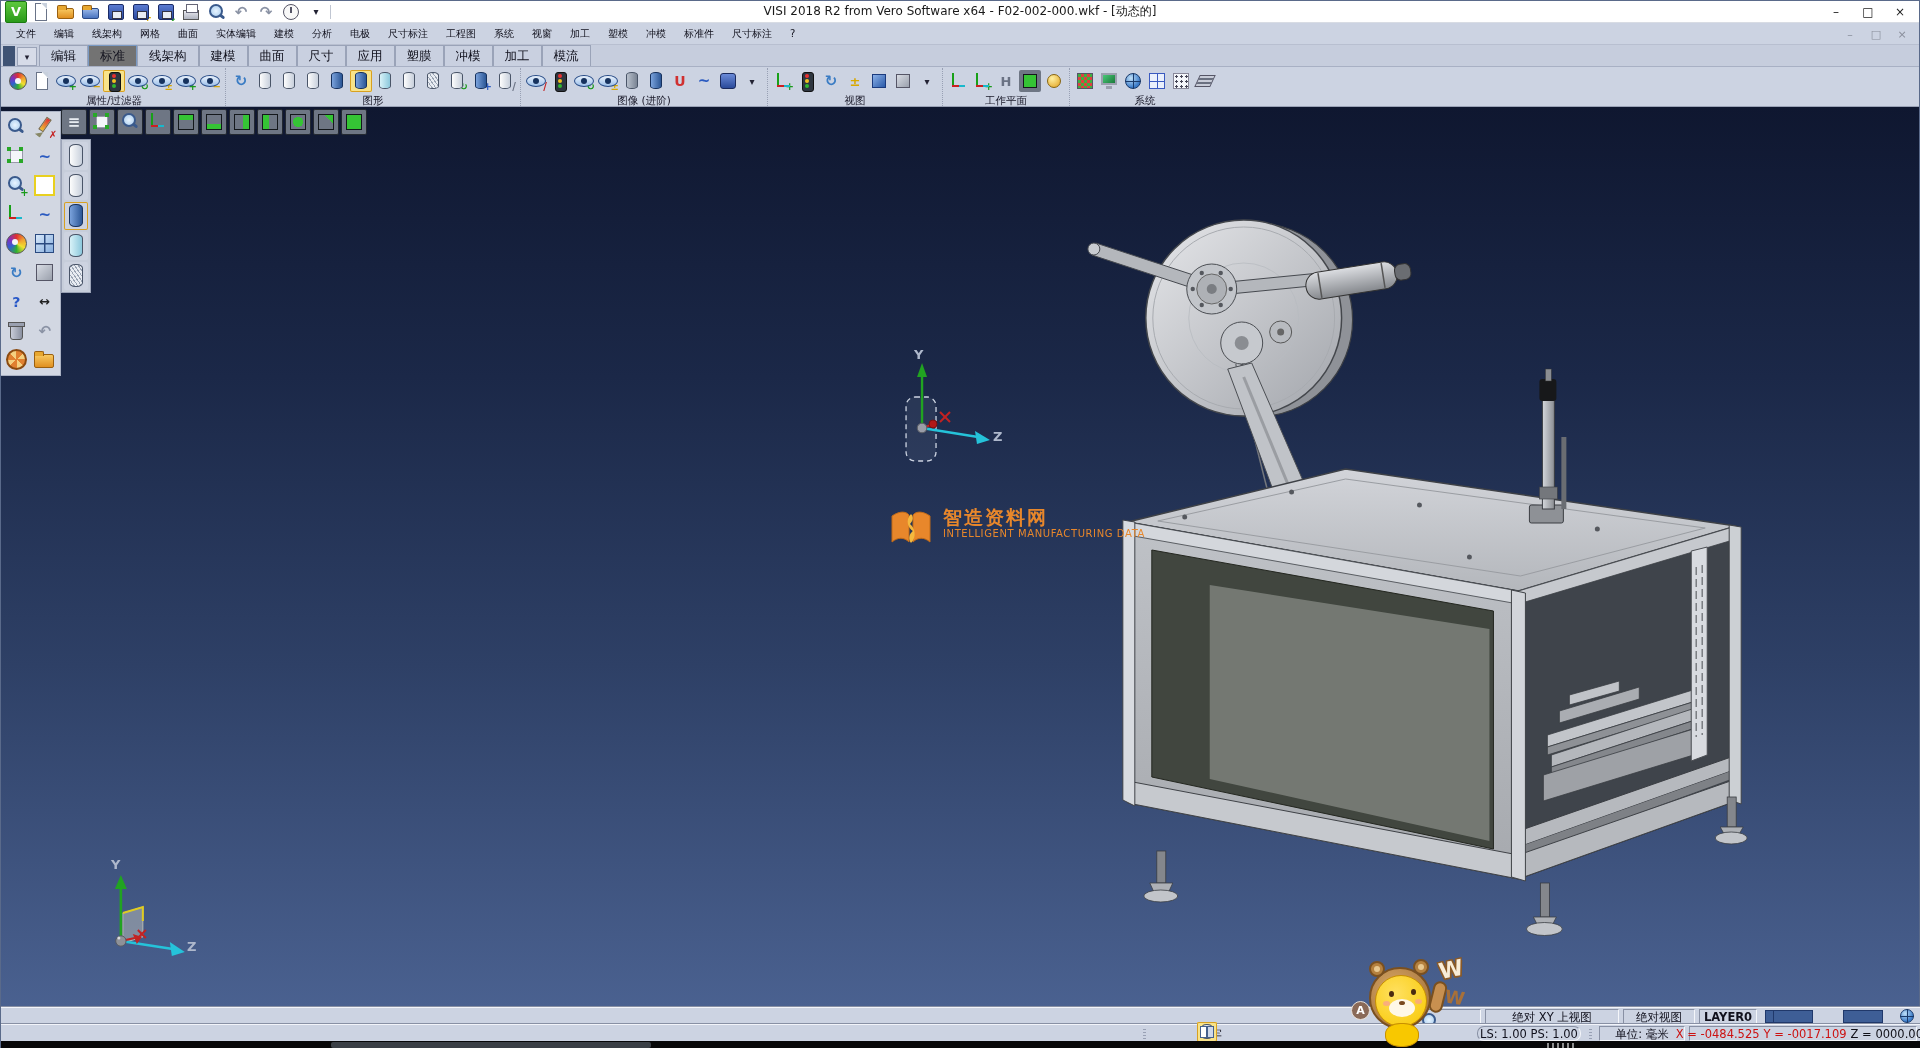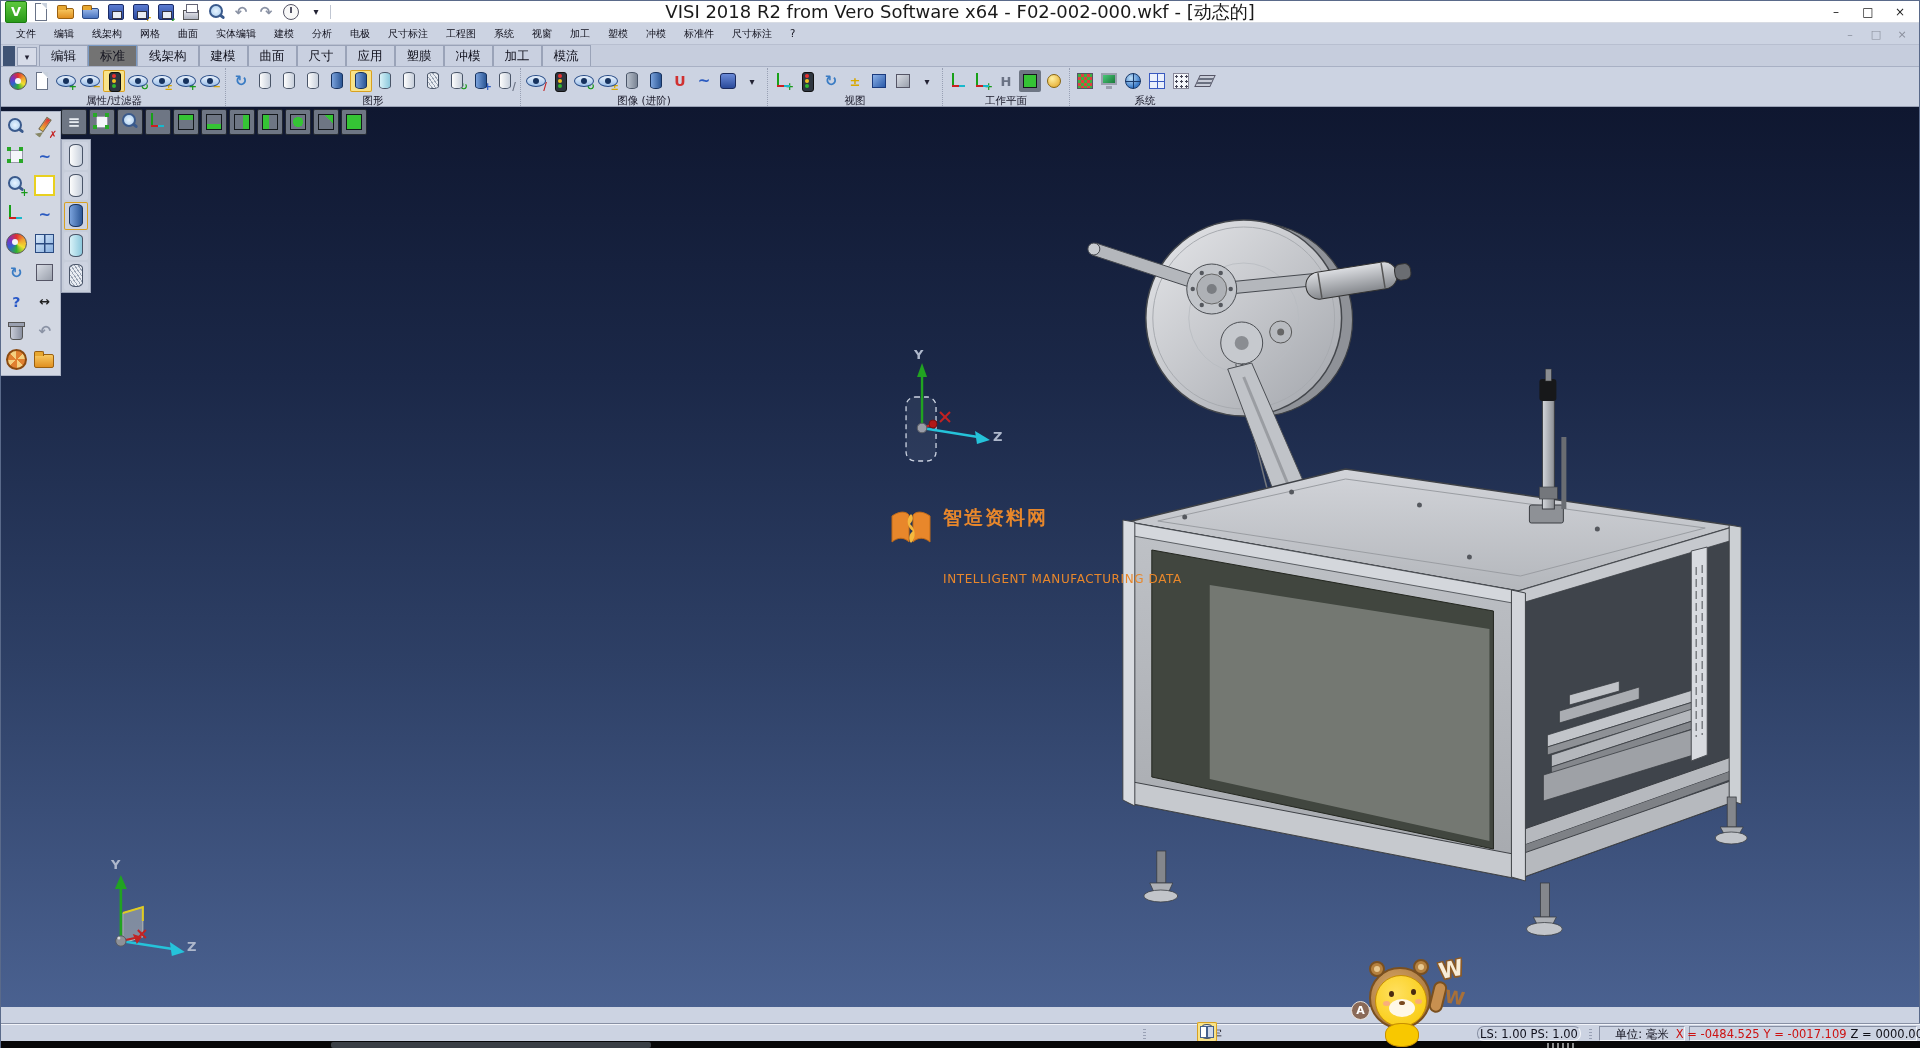--- a/index.html
+++ b/index.html
@@ -2,21 +2,21 @@
 <html><head>
 <meta charset="utf-8">
 <style>
   * { margin:0; padding:0; box-sizing:border-box; }
   html,body { width:1920px; height:1048px; overflow:hidden; font-family:"DejaVu Sans","Liberation Sans",sans-serif; }
   .screen { position:relative; width:1920px; height:1048px; background:#ccd3e2; border:1px solid #5a6a8a; }
 
   
   .titlebar { position:relative; height:22px; background:#ffffff; display:flex; align-items:center; padding:0 4px; border-bottom:1px solid #d8dce4; }
   .qat { display:flex; align-items:center; gap:3px; }
-  .titlebar .title { position:absolute; left:0; right:0; text-align:center; font-size:18px; color:#1a1a1a; pointer-events:none; }
+  .titlebar .title { position:absolute; left:0; right:0; text-align:center; font-size:12px; color:#1a1a1a; pointer-events:none; }
   .wincontrols { margin-left:auto; display:flex; gap:2px; z-index:2; }
   .wincontrols span { width:30px; height:18px; display:flex; align-items:center; justify-content:center; font-size:12px; color:#222; }
   .qat-sep { width:1px; height:14px; background:#c0c6d2; margin:0 3px; }
 
   
   .menubar { height:22px; background:#ccd3e2; display:flex; align-items:center; padding:0 6px; border-bottom:1px solid #b8bfd0; }
   .menubar .mi { font-size:10px; color:#10101c; padding:0 9px; line-height:20px; }
   .mdicontrols { margin-left:auto; display:flex; gap:4px; }
   .mdicontrols span { width:22px; height:16px; display:flex; align-items:center; justify-content:center; font-size:11px; color:#8a8f9c; }
 
@@ -120,21 +120,21 @@
   .viewport svg.machine { position:absolute; inset:0; width:100%; height:100%; }
   .vtb { position:absolute; left:60px; top:2px; display:flex; gap:2px; }
   .vtb .ic { width:26px; height:26px; background:#6e7684; border:1px solid #232830; align-items:center; justify-content:center; color:#e8ecf2; }
   .vstrip { position:absolute; left:60px; top:32px; display:flex; flex-direction:column; gap:2px; background:#c6cdda; padding:2px; border:1px solid #9aa2b6; }
   .vstrip .ic { width:24px; height:28px; background:#cdd3e0; }
   .dock { position:absolute; left:0; top:4px; width:60px; background:#d2d7e2; border:1px solid #aab2c4; border-left:none; padding:3px 2px; display:grid; grid-template-columns:1fr 1fr; gap:4px 2px; justify-items:center; }
   .dock .ic { width:25px; height:25px; }
   .axis-label { position:absolute; font-size:13px; color:#aeb8cc; font-weight:bold; }
   .watermark { position:absolute; left:888px; top:399px; display:flex; align-items:flex-start; gap:10px; }
   .wm-text .wm-title { font-size:19px; font-weight:bold; color:#e8872b; letter-spacing:2px; line-height:22px; }
-  .wm-text .wm-sub { font-size:12px; color:#e8872b; letter-spacing:0.6px;margin-top:44px; }
+  .wm-text .wm-sub { font-size:10px; color:#e8872b; letter-spacing:0.6px; }
 
   
   .srow { position:absolute; left:0; width:1920px; background:#ccd3e2; border-top:1px solid #f2f4fa; box-shadow:0 -1px 0 #8890a4; }
   .srow1 { top:1006px; height:17px; }
   .srow2 { top:1023px; height:17px; }
   .seg { position:absolute; top:1px; height:15px; font-size:11.5px; line-height:14px; color:#10101c; background:#ccd3e2; border:1px solid; border-color:#8890a4 #f4f6fa #f4f6fa #8890a4; padding:0 6px; display:flex; align-items:center; justify-content:center; white-space:nowrap; }
   .swatch { position:absolute; top:2px; height:13px; width:40px; background:#3e5e96; border:1px solid #20386a; }
   .srow .ic { position:absolute; top:-2px; width:20px; height:20px; }
   .coordX,.coordY { color:#cc1111; } .coordZ { color:#101018; }
   .lbl { position:absolute; top:2px; font-size:11.5px; color:#10101c; white-space:nowrap; }
@@ -515,20 +515,33 @@
 
     <div class="vstrip">
         <span class="ic g-cyl"></span>
         <span class="ic g-cyl"></span>
         <span class="ic g-cyl v-blue sel"></span>
         <span class="ic g-cyl v-cyan"></span>
         <span class="ic g-cyl v-mesh"></span>
       </div>
   </div>
 
+  <div class="srow srow1">
+    <div class="grip" style="left:1408px;"></div>
+    <div class="seg" style="left:1416px; width:64px;">
+      <span class="ic g-mag" style="position:static; width:18px; height:18px;"></span>
+    </div>
+    <div class="seg" style="left:1484px; width:134px;">绝对 XY 上视图</div>
+    <div class="seg" style="left:1622px; width:72px;">绝对视图</div>
+    <div class="seg" style="left:1698px; width:58px; font-weight:bold;">LAYER0</div>
+    <div class="swatch" style="left:1764px;;background:#3e5e96"></div>
+    <div class="swatch" style="left:1772px;"></div>
+    <div class="swatch" style="left:1842px;"></div>
+    <span class="ic g-globe" style="left:1896px;"></span>
+  </div>
 
   <div class="srow srow2">
     <div class="grip" style="left:1142px;"></div>
     <span class="lbl" style="left:1198px;">拴牢</span>
     <div style="position:absolute; left:1196px; top:-1px; display:flex; gap:6px;">
         <span class="ic g-redgrid"></span>
         <span class="ic g-feather sel"></span>
         <span class="ic g-hammer"></span>
         <span class="ic g-q">?</span>
         <span class="ic g-package"></span>

